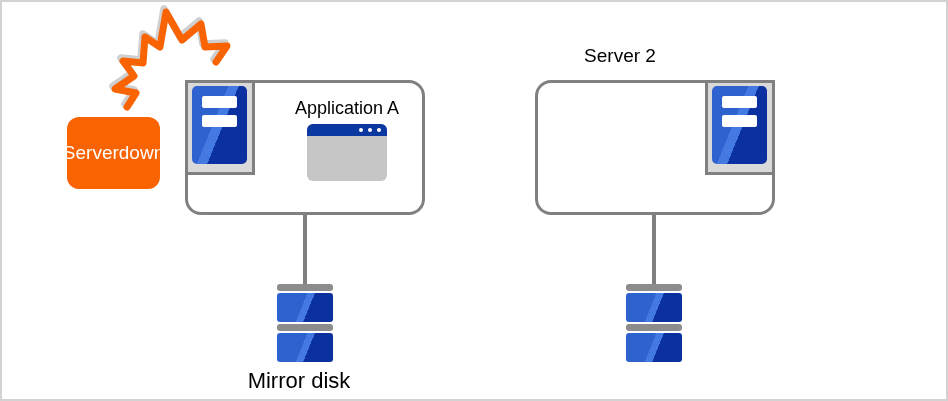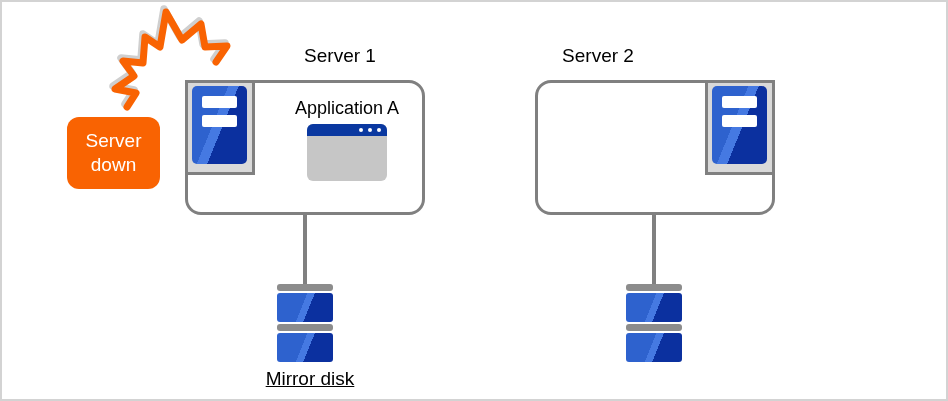--- a/index.html
+++ b/index.html
@@ -20,29 +20,29 @@
   .crash-shadow { fill: none; stroke: var(--crash-shadow, #cfcfcf); stroke-width: 7.5; stroke-linejoin: round; stroke-linecap: round; }
   .crash-line   { fill: none; stroke: var(--accent-orange, #f96302); stroke-width: 7; stroke-linejoin: round; stroke-linecap: round; }
 
   
   .badge {
     position: absolute; left: 65px; top: 115px; width: 93px; height: 72px;
     background: var(--accent-orange, #f96302);
     border-radius: 12px;
     color: var(--text-white, #ffffff);
     font-size: 19px; line-height: 24px;
-    display: flex; flex-direction: column; align-items: center; justify-content: center;
+    display: flex; flex-direction: row; align-items: center; justify-content: center;
   }
 
   
   .label { position: absolute; text-align: center; white-space: nowrap; }
   .server1-title { left: 253px; top: 43px; width: 170px; font-size: 19px; }
-  .server2-title { left: 511px; top: 43px; width: 170px; font-size: 19px; }
+  .server2-title { left: 533px; top: 43px; width: 170px; font-size: 19px; }
   .app-label     { left: 275px; top: 96px; width: 140px; font-size: 18px; text-align: center; }
-  .disk-label    { left: 238px; top: 366px; width: 140px; font-size: 19px; text-decoration: underline; }
+  .disk-label    { left: 227px; top: 366px; width: 140px; font-size: 22px; }
 
   
   .server-box {
     position: absolute; top: 78px; width: 240px; height: 135px;
     box-sizing: border-box;
     border: 3px solid var(--line-gray, #808080);
     border-radius: 16px;
     background: #ffffff;
   }
   .s1 { left: 183px; }
@@ -114,21 +114,20 @@
   <svg class="crash" width="134" height="112" viewBox="0 0 134 112" aria-hidden="true">
     <polyline class="crash-shadow" transform="translate(-2,-3)" points="27,103 36,89 15,85 34,72 23,57 43,59 45,33 60,43 66,8 82,36 101,20 105,43 127,42 116,58"></polyline>
     <polyline class="crash-line" points="27,103 36,89 15,85 34,72 23,57 43,59 45,33 60,43 66,8 82,36 101,20 105,43 127,42 116,58"></polyline>
   </svg>
 
   <div class="badge">
     <span>Server</span>
     <span>down</span>
   </div>
 
-  <div class="label server1-title">Server 1</div>
   <div class="label server2-title">Server 2</div>
 
   <div class="server-box s1"></div>
   <div class="server-box s2"></div>
 
   <div class="server-icon-frame f1">
     <div class="tower">
       <div class="bar bar1"></div>
       <div class="bar bar2"></div>
     </div>

